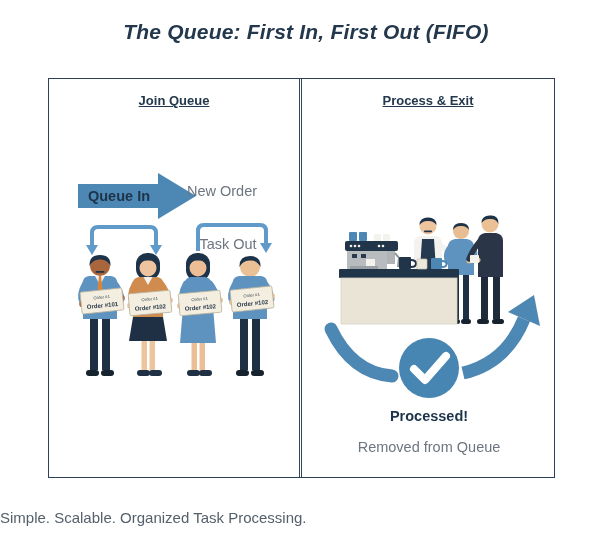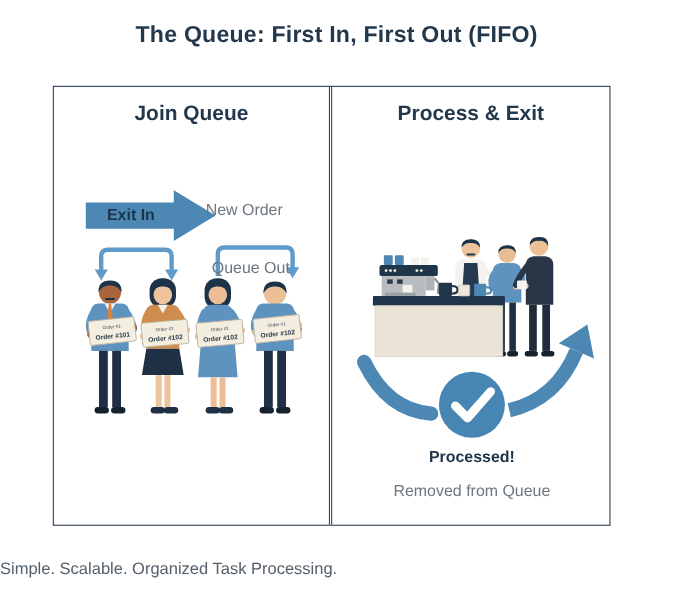--- a/index.html
+++ b/index.html
@@ -1,25 +1,25 @@
 <!DOCTYPE html>
 <html><head>
 <meta charset="utf-8">
 <style>
   html,body{margin:0;padding:0;background:#fff;}
   .canvas{position:relative;width:612px;height:546px;background:#ffffff;
           font-family:"Liberation Sans",sans-serif;overflow:hidden;}
   .title{position:absolute;left:0;right:0;top:20px;text-align:center;
-         font-size:21px;font-weight:700;color:#23384c;letter-spacing:.2px;}
+         font-size:21px;font-weight:700;color:#23384c;letter-spacing:.2px;font-style:italic;}
   .diagram-box{position:absolute;left:48px;top:78px;width:507px;height:400px;
          border:1.5px solid #2e4156;background:#fff;box-sizing:border-box;}
   .divider{position:absolute;left:250px;top:0;bottom:0;width:3px;
          border-left:1.2px solid #33465c;border-right:1.2px solid #33465c;box-sizing:border-box;}
-  .panel-hdr{position:absolute;top:14px;text-align:center;font-size:19px;
-         font-weight:700;color:#23384c;}
+  .panel-hdr{position:absolute;top:14px;text-align:center;font-size:13px;
+         font-weight:700;color:#23384c;text-decoration:underline;}
   .hdr-left{left:0;width:250px;}
   .hdr-right{left:253px;width:252px;text-align:center;}
   .lbl{position:absolute;transform:translate(-50%,-50%);white-space:nowrap;}
   .lbl-gray{font-size:14.5px;color:#6d7680;margin-top:25px;}
   .lbl-navy-bold{font-size:14.5px;font-weight:700;color:#1d3349;}
   .panel-svg{position:absolute;top:0;height:398px;}
   .svg-left{left:0;width:250px;}
   .svg-right{left:253px;width:252px;}
   .footer{position:absolute;left:0;right:0;top:509px;text-align:left;
          font-size:15px;color:#55606b;}
@@ -215,20 +215,20 @@
         <path d="M161 294 Q204 284 222 240" stroke="#4d87b3" stroke-width="13" fill="none"></path>
         <polygon points="232,216 238,247 206,233" fill="#4d87b3"></polygon>
       </g>
       <g>
         <circle cx="127" cy="289" r="30" fill="#4785b2"></circle>
         <path d="M112 290 L123 301 L144 277" stroke="#ffffff" stroke-width="8" fill="none" stroke-linecap="round" stroke-linejoin="round"></path>
       </g>
     </svg>
 
     <div class="lbl lbl-gray" style="left:173px;top:87px;">New Order</div>
-    <div class="lbl lbl-navy-bold" style="left:70px;top:117px;">Exit In</div>
-    <div class="lbl lbl-gray" style="left:179px;top:140px;">Queue Out</div>
+    <div class="lbl lbl-navy-bold" style="left:70px;top:117px;">Queue In</div>
+    <div class="lbl lbl-gray" style="left:179px;top:140px;">Task Out</div>
     <div class="lbl lbl-navy-bold" style="left:380px;top:337px;">Processed!</div>
     <div class="lbl lbl-gray" style="left:380px;top:343px;">Removed from Queue</div>
   </div>
 
   <div class="footer">Simple. Scalable. Organized Task Processing.</div>
 </div>
 
 </body></html>

